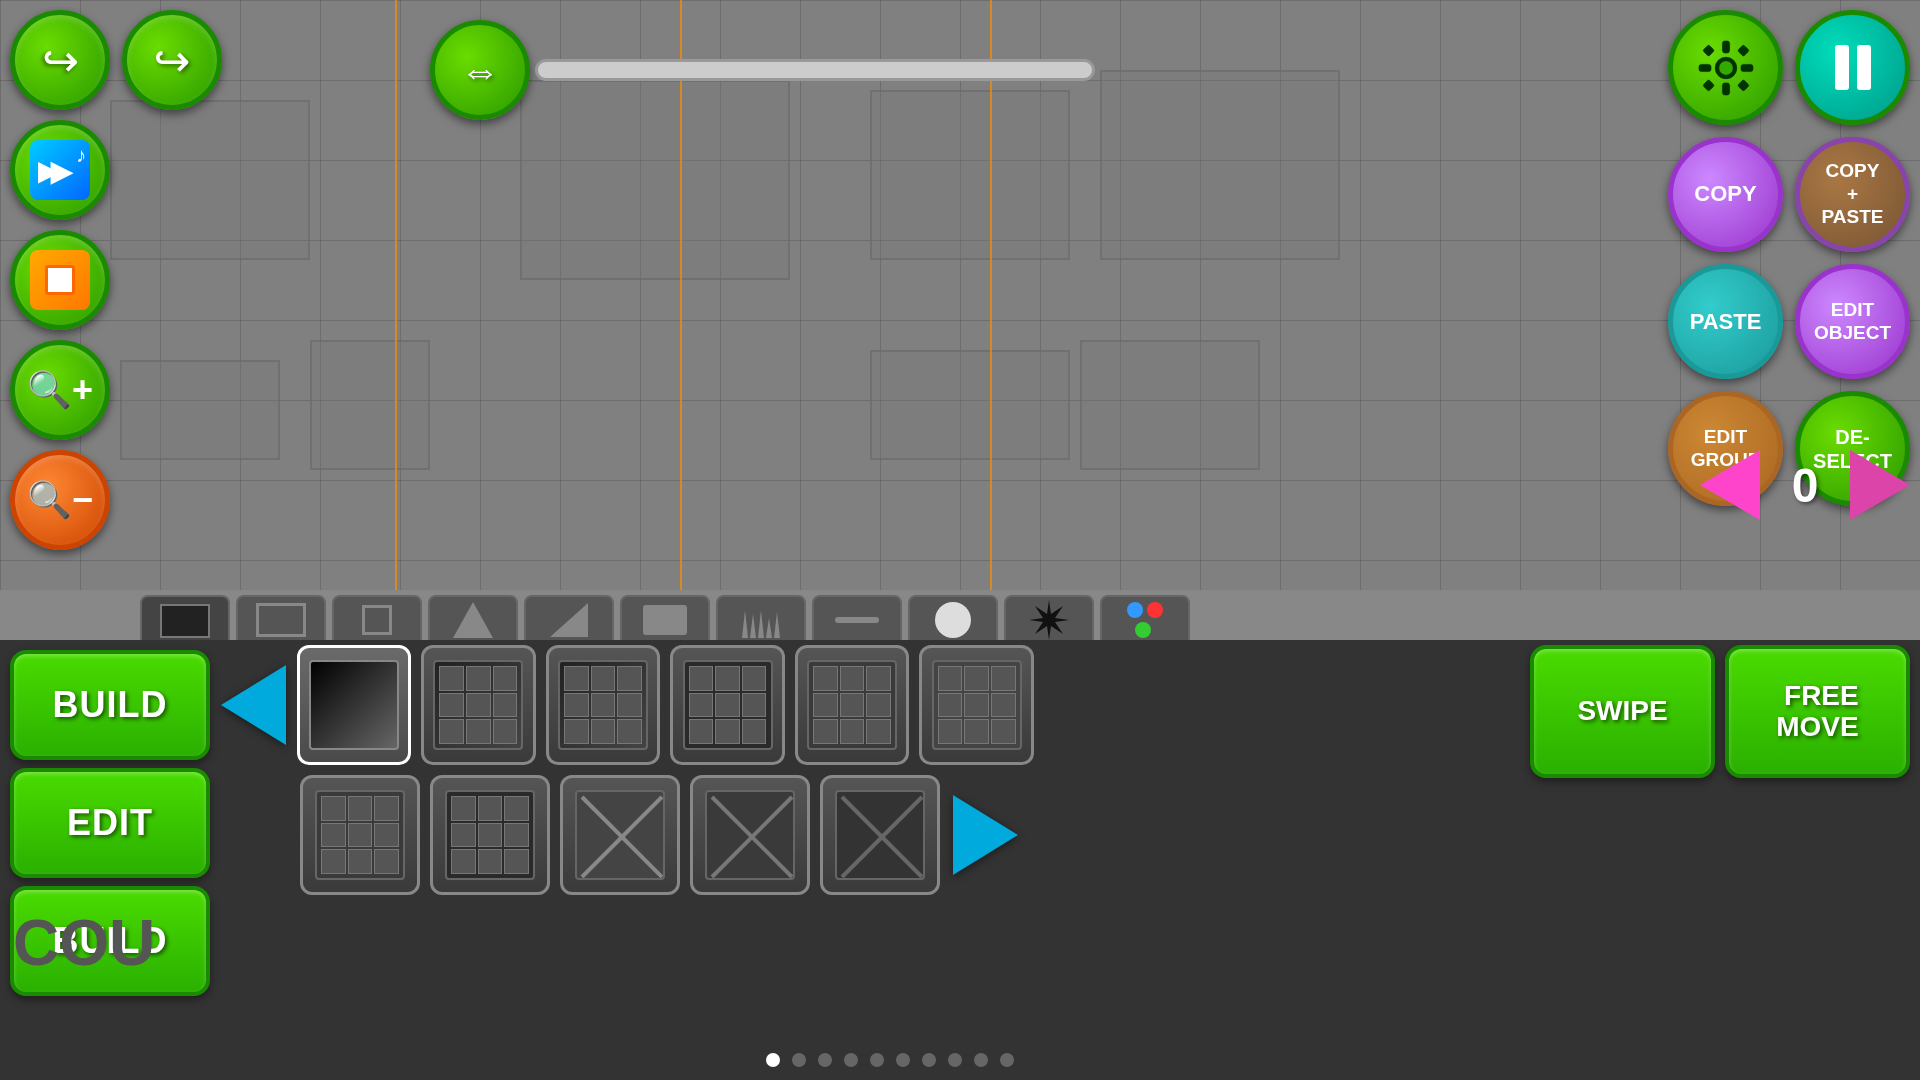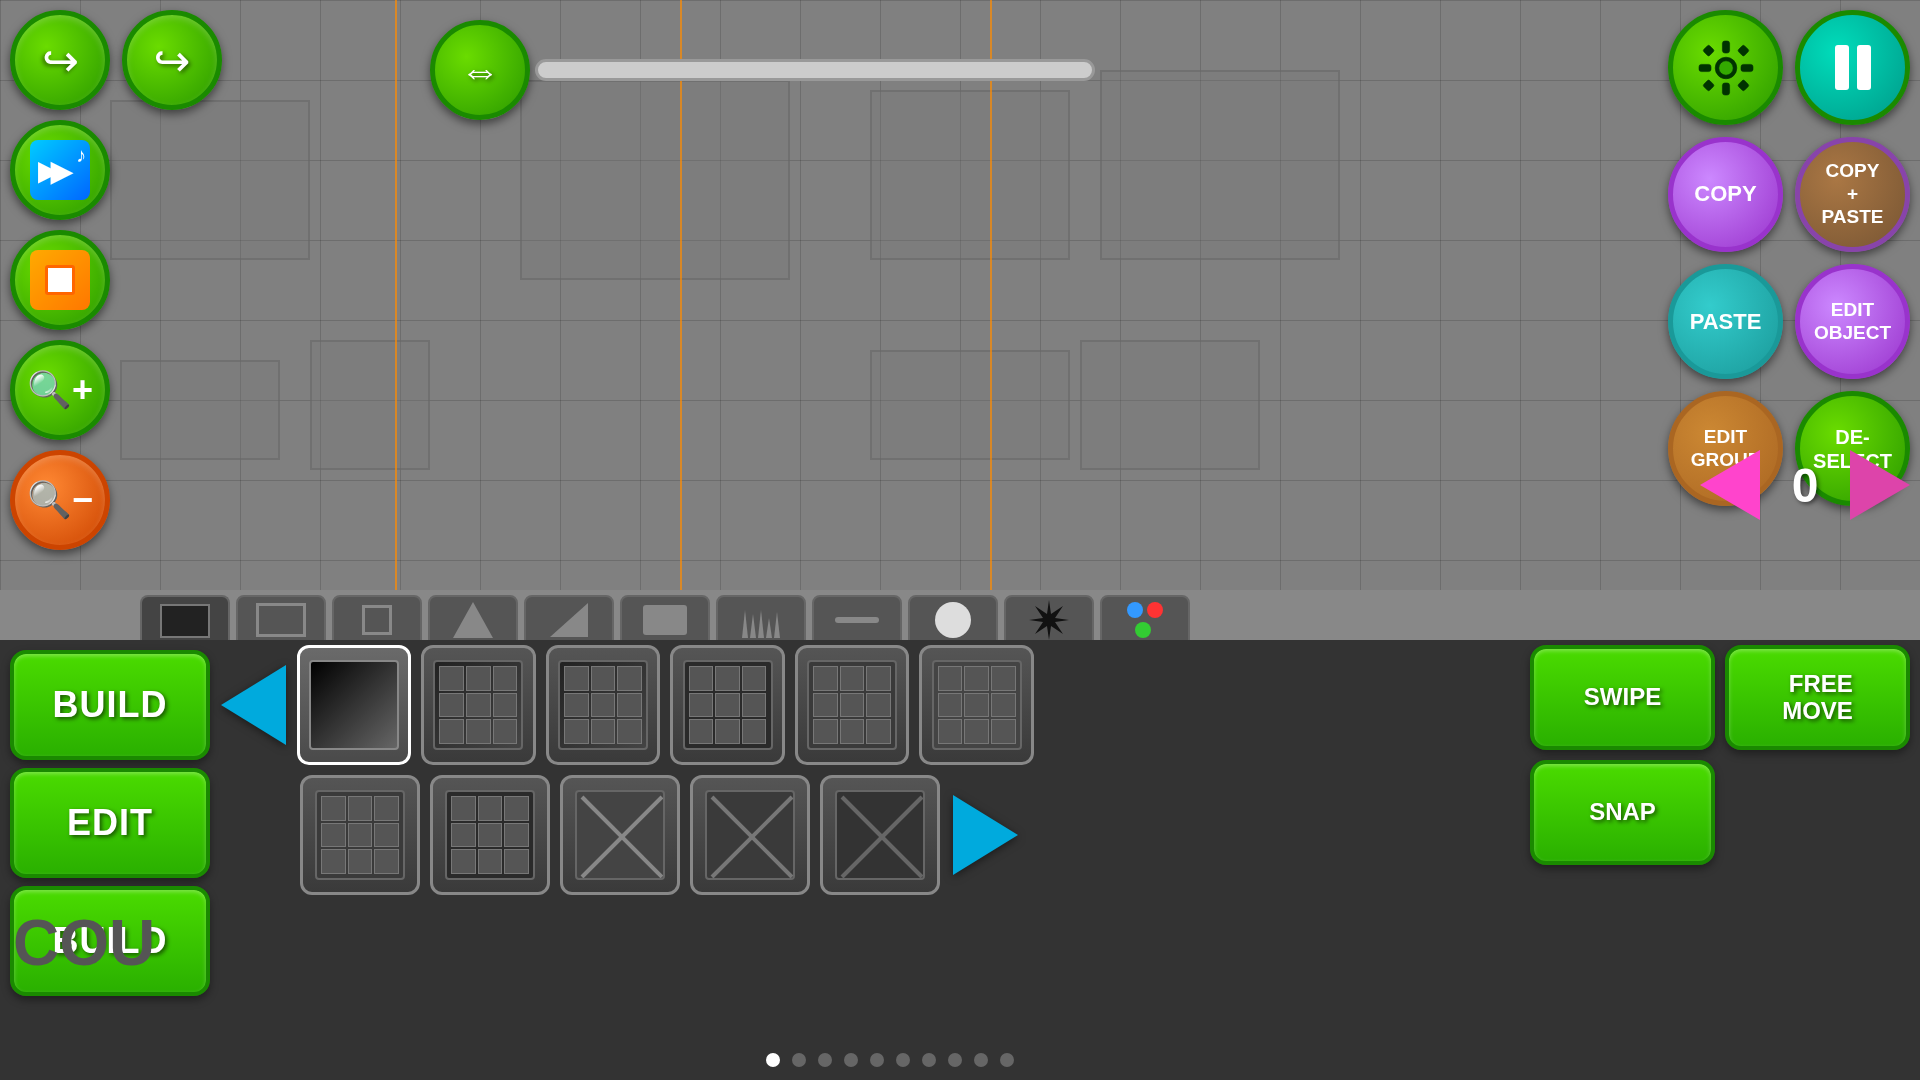--- a/index.html
+++ b/index.html
@@ -228,26 +228,26 @@
       position: absolute;
       right: 10px;
       top: 5px;
       display: grid;
       grid-template-columns: 1fr 1fr;
       gap: 10px;
       width: 380px;
     }
 
     .action-btn {
-      height: 105px;
+      height: 133px;
       border-radius: 16px;
       border: 4px solid #1a8a00;
       background: linear-gradient(180deg, #4adb00 0%, #2ab000 100%);
       color: white;
-      font-size: 24px;
+      font-size: 28px;
       font-weight: 900;
       font-family: Arial Black, sans-serif;
       text-align: center;
       cursor: pointer;
       display: flex;
       align-items: center;
       justify-content: center;
       text-shadow: 2px 2px 4px rgba(0,0,0,0.6);
       box-shadow: 0 4px 8px rgba(0,0,0,0.4), inset 0 2px 4px rgba(255,255,255,0.3);
       line-height: 1.1;
@@ -879,20 +879,17 @@
       </div>
     </div>
 
     <div id="action-buttons">
       <div class="action-btn">
         <span>SWIPE</span>
       </div>
       <div class="action-btn">
         <span style="white-space:pre-line;text-align:right;">FREE<br>MOVE</span>
       </div>
-      <div class="action-btn">
-        <span>SNAP</span>
-      </div>
     </div>
   </div>
 </div>
 
 <div class="cou-text">COU</div>
 
 </body></html>

